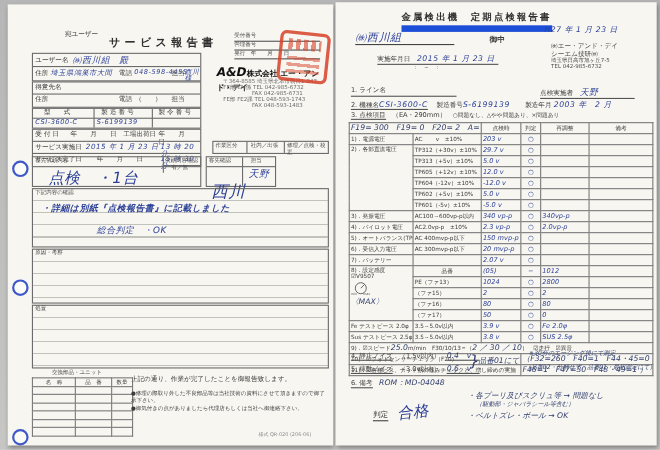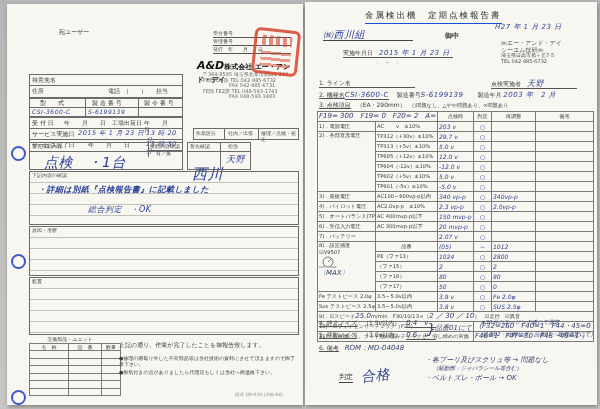--- a/index.html
+++ b/index.html
@@ -8,22 +8,22 @@
   .abs{position:absolute;}
   .page{position:absolute;background:#f7f6f1;box-shadow:1px 2px 4px rgba(0,0,0,.35);}
   .p{color:#3c3c3c;font-size:6px;line-height:1.15;}
   .p7{color:#3c3c3c;font-size:7px;line-height:1.1;}
   .p5{color:#4a4a4a;font-size:5px;line-height:1.1;}
   .h{color:#2b3f97;font-size:8px;font-style:italic;letter-spacing:.5px;line-height:1;}
   .h2{color:#33406f;font-size:7px;font-style:italic;line-height:1;}
   .box{position:absolute;border:1px solid #6b6b6b;}
   .ruled{background:repeating-linear-gradient(to bottom,transparent 0,transparent 10px,#c2c2bd 10px,#c2c2bd 11px);}
   .title-l{font-size:10px;font-weight:bold;letter-spacing:4px;color:#2f2f2f;}
-  .title-r{font-size:8.5px;font-weight:normal;letter-spacing:2px;color:#2f2f2f;
-           border-bottom:1px solid #1d4ed8;padding-bottom:1px;}
+  .title-r{font-size:8.5px;font-weight:bold;letter-spacing:2px;color:#2f2f2f;
+           border-bottom:6px solid #1d4ed8;padding-bottom:1px;}
   .ul{border-bottom:1px solid #555;}
   table.insp{border-collapse:collapse;table-layout:fixed;}
   table.insp td{border:1px solid #7a7a7a;font-size:5.2px;color:#3c3c3c;
                 padding:0 1px;height:9px;overflow:hidden;white-space:nowrap;vertical-align:middle;}
   table.insp td.hv{color:#2b3f97;font-style:italic;font-size:6px;}
   table.parts{border-collapse:collapse;table-layout:fixed;}
   table.parts td{border:1px solid #7a7a7a;font-size:5px;color:#3c3c3c;height:6.5px;
                  padding:0 1px;text-align:center;overflow:hidden;white-space:nowrap;}
   .hole{position:absolute;width:11px;height:11px;border:2px solid #3f58c9;border-radius:50%;background:#fbfbf8;}
   .stamp{position:absolute;width:40px;height:40px;border:3px solid #d8432a;border-radius:6px;
@@ -38,39 +38,51 @@
 </head>
 <body>
 
 <div class="page" style="left:7px;top:4px;width:296px;height:401px;">
 
   <div class="hole" style="left:4px;top:142px;"></div>
   <div class="hole" style="left:4px;top:250px;"></div>
   <div class="hole" style="left:4px;top:386px;"></div>
 
   <div class="abs p" style="left:52px;top:25px;">宛ユーザー</div>
+  <div class="abs title-l" style="left:92px;top:28px;">サービス報告書</div>
 
   <div class="abs p5 ul" style="left:206px;top:27px;width:78px;">受付番号</div>
   <div class="abs p5 ul" style="left:206px;top:35px;width:78px;">管理番号</div>
   <div class="abs p5 ul" style="left:206px;top:43px;width:78px;">
     <span>発行</span>　<span>年　　月　　日</span>
   </div>
 
   <div class="abs logo" style="left:190px;top:55px;">
     <span>A&amp;D</span><span style="font-size:7px;font-style:normal;">株式会社 エー・アンド・デイ</span>
   </div>
   <div class="abs p5" style="left:196px;top:68px;width:96px;color:#6a6a6a;">
     <div>〒364-8585 埼玉県北本市朝日1-243</div>
     <div>FE部 CM係 TEL 042-985-6732</div>
     <div style="padding-left:26px;">FAX 042-985-6731</div>
     <div>FE部 FE2課 TEL 048-593-1743</div>
     <div style="padding-left:26px;">FAX 048-593-1483</div>
   </div>
   <div class="stamp" style="left:246px;top:25px;"></div>
 
+  <div class="box" style="left:22px;top:44px;width:152px;height:24px;">
+    <div class="abs p" style="left:2px;top:3px;">ユーザー名</div>
+    <div class="abs h" style="left:36px;top:2px;">㈱西川組　殿</div>
+    <div class="abs" style="left:0;top:11px;width:152px;border-top:1px solid #6b6b6b;"></div>
+    <div class="abs p" style="left:2px;top:15px;">住所</div>
+    <div class="abs h" style="left:16px;top:14px;font-size:6.5px;">埼玉県鴻巣市大間</div>
+    <div class="abs p" style="left:78px;top:15px;">電話</div>
+    <div class="abs h" style="left:92px;top:14px;font-size:6px;">048-598-4455</div>
+    <div class="abs p" style="left:126px;top:15px;">担当</div>
+    <div class="abs h" style="left:138px;top:14px;font-size:6px;">西川様</div>
+  </div>
 
   <div class="box" style="left:22px;top:70px;width:152px;height:22px;">
     <div class="abs p" style="left:2px;top:2px;">得意先名</div>
     <div class="abs" style="left:0;top:10px;width:152px;border-top:1px solid #6b6b6b;"></div>
     <div class="abs p" style="left:2px;top:13px;">住所</div>
     <div class="abs p" style="left:78px;top:13px;">電話</div>
     <div class="abs p" style="left:93px;top:13px;">（　　）</div>
     <div class="abs p" style="left:126px;top:13px;">担当</div>
   </div>
 

